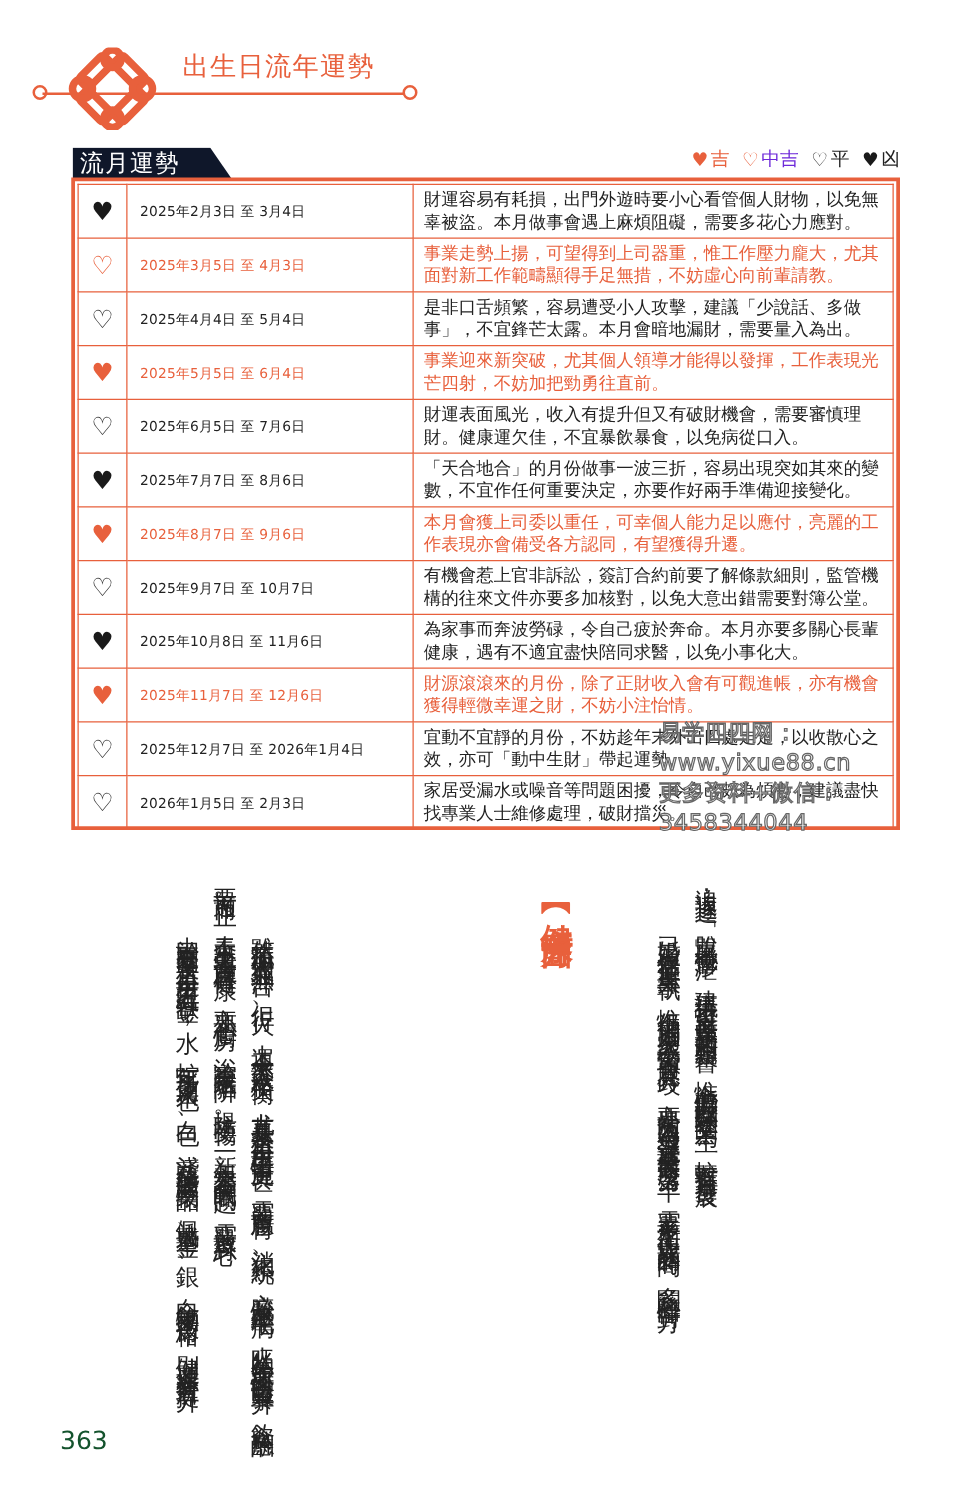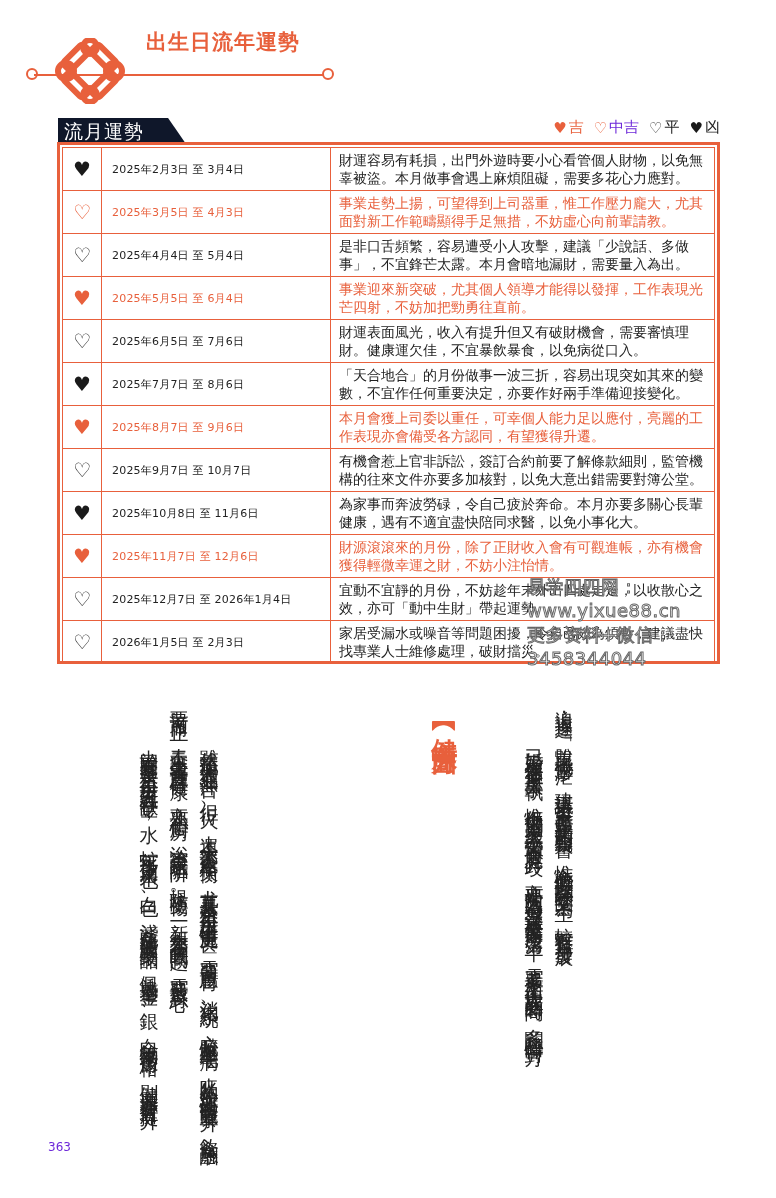--- a/index.html
+++ b/index.html
@@ -1,21 +1,21 @@
 <!DOCTYPE html>
 <html><head>
 <meta charset="utf-8">
 <style>
   html,body{margin:0;padding:0;}
   body{width:776px;height:1198px;background:#ffffff;position:relative;overflow:hidden;font-family:"DejaVu Sans","Liberation Sans",sans-serif;color:#222;}
   .header{position:absolute;left:0;top:0;width:776px;height:110px;}
   .header-line{position:absolute;left:34px;top:74px;width:290px;height:2px;background:#e8603c;}
   .header-dot{position:absolute;width:8px;height:8px;border:2px solid #e8603c;border-radius:50%;background:#fff;top:68px;}
   .knot{position:absolute;left:52px;top:38px;width:76px;height:66px;}
-  .page-title{position:absolute;left:146px;top:28px;font-size:21px;color:#e8603c;letter-spacing:1px;font-weight:bold;}
+  .page-title{position:absolute;left:146px;top:39px;font-size:21px;color:#e8603c;letter-spacing:1px;font-weight:normal;}
   .section-tab{position:absolute;left:58px;top:118px;height:26px;width:128px;background:#0f172a;color:#fff;font-size:19px;line-height:27px;padding-left:6px;box-sizing:border-box;clip-path:polygon(0 0,86% 0,100% 100%,0 100%);letter-spacing:1px;}
   .legend{position:absolute;right:56px;top:118px;font-size:15px;display:flex;gap:10px;align-items:center;font-family:"DejaVu Serif","Liberation Serif",serif;}
   .legend span{display:inline-flex;align-items:center;gap:2px;}
   .table-wrap{position:absolute;left:57px;top:142px;width:663px;height:522px;border:3px solid #e8603c;box-sizing:border-box;padding:2px;}
   table{width:100%;height:100%;border-collapse:collapse;}
   td{border:1.5px solid #e8603c;padding:0;vertical-align:middle;}
   td.icon{width:38px;text-align:center;font-size:20px;}
   td.date{width:218px;padding-left:10px;font-size:11px;letter-spacing:0.2px;}
   td.desc{padding:3px 8px;font-size:14px;line-height:18px;}
   tr.orange td.date, tr.orange td.desc{color:#e8603c;}
@@ -23,21 +23,21 @@
   .heart-solid-orange{color:#e8603c;}
   .heart-outline-orange{color:#e8603c;}
   .heart-outline-black{color:#333;}
   .watermark{position:absolute;left:500px;top:575px;font-size:18px;line-height:24px;color:#fff;-webkit-text-stroke:1px #666;font-weight:normal;letter-spacing:0.5px;margin-left:27px;}
   .vtext{position:absolute;writing-mode:vertical-rl;font-size:19px;line-height:30px;letter-spacing:3px;color:#222;font-family:"DejaVu Sans","Liberation Sans",sans-serif;}
   .vtext p{margin:0;}
   .vtext p.indent{text-indent:2em;}
   .block-right{left:520px;top:696px;height:440px;}
   .block-left{left:135px;top:696px;height:440px;}
   .health-title{position:absolute;left:428px;top:714px;writing-mode:vertical-rl;font-size:26px;color:#e8603c;font-weight:bold;letter-spacing:4px;}
-  .page-number{position:absolute;left:48px;top:1140px;font-size:12px;color:#6d28d9;}
+  .page-number{position:absolute;left:48px;top:1140px;font-size:20px;color:#14532d;}
 </style>
 </head>
 <body>
 
 <div class="header">
   <div class="header-dot" style="left:26px;"></div>
   <div class="header-line"></div>
   <div class="header-dot" style="left:322px;"></div>
   <svg class="knot" viewBox="0 0 76 66">
     <g fill="none" stroke="#e8603c" stroke-width="6">

